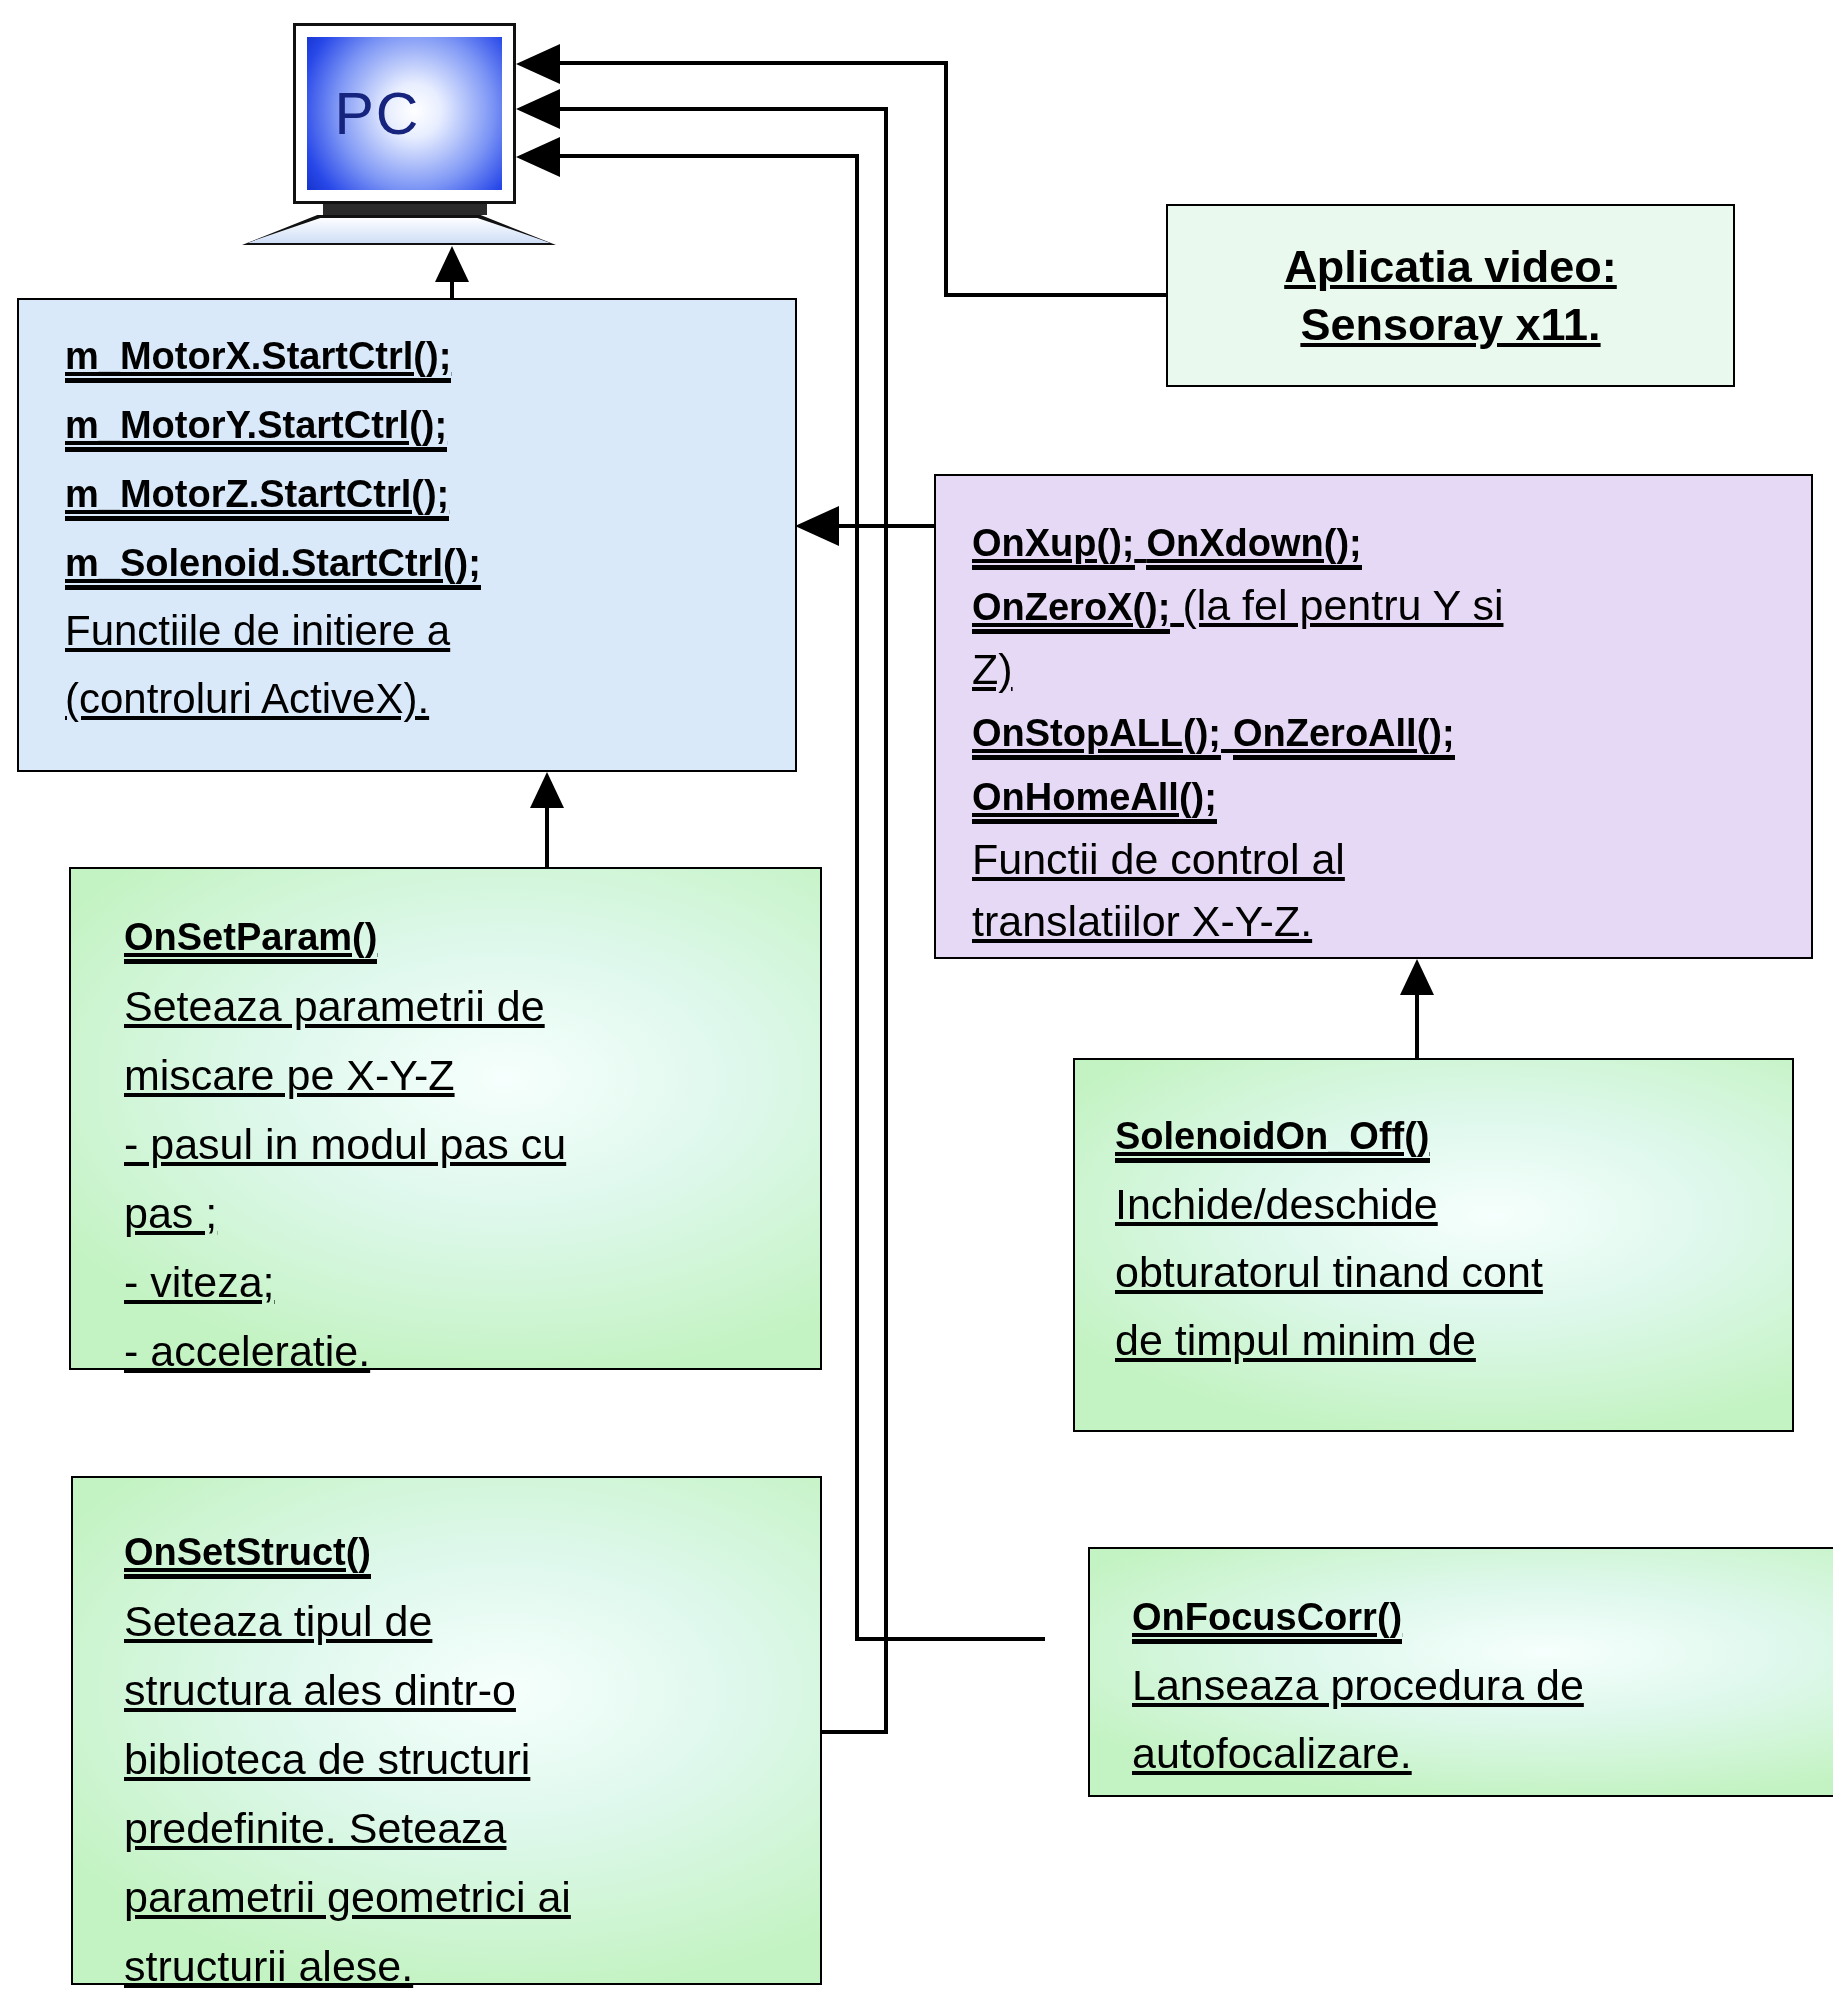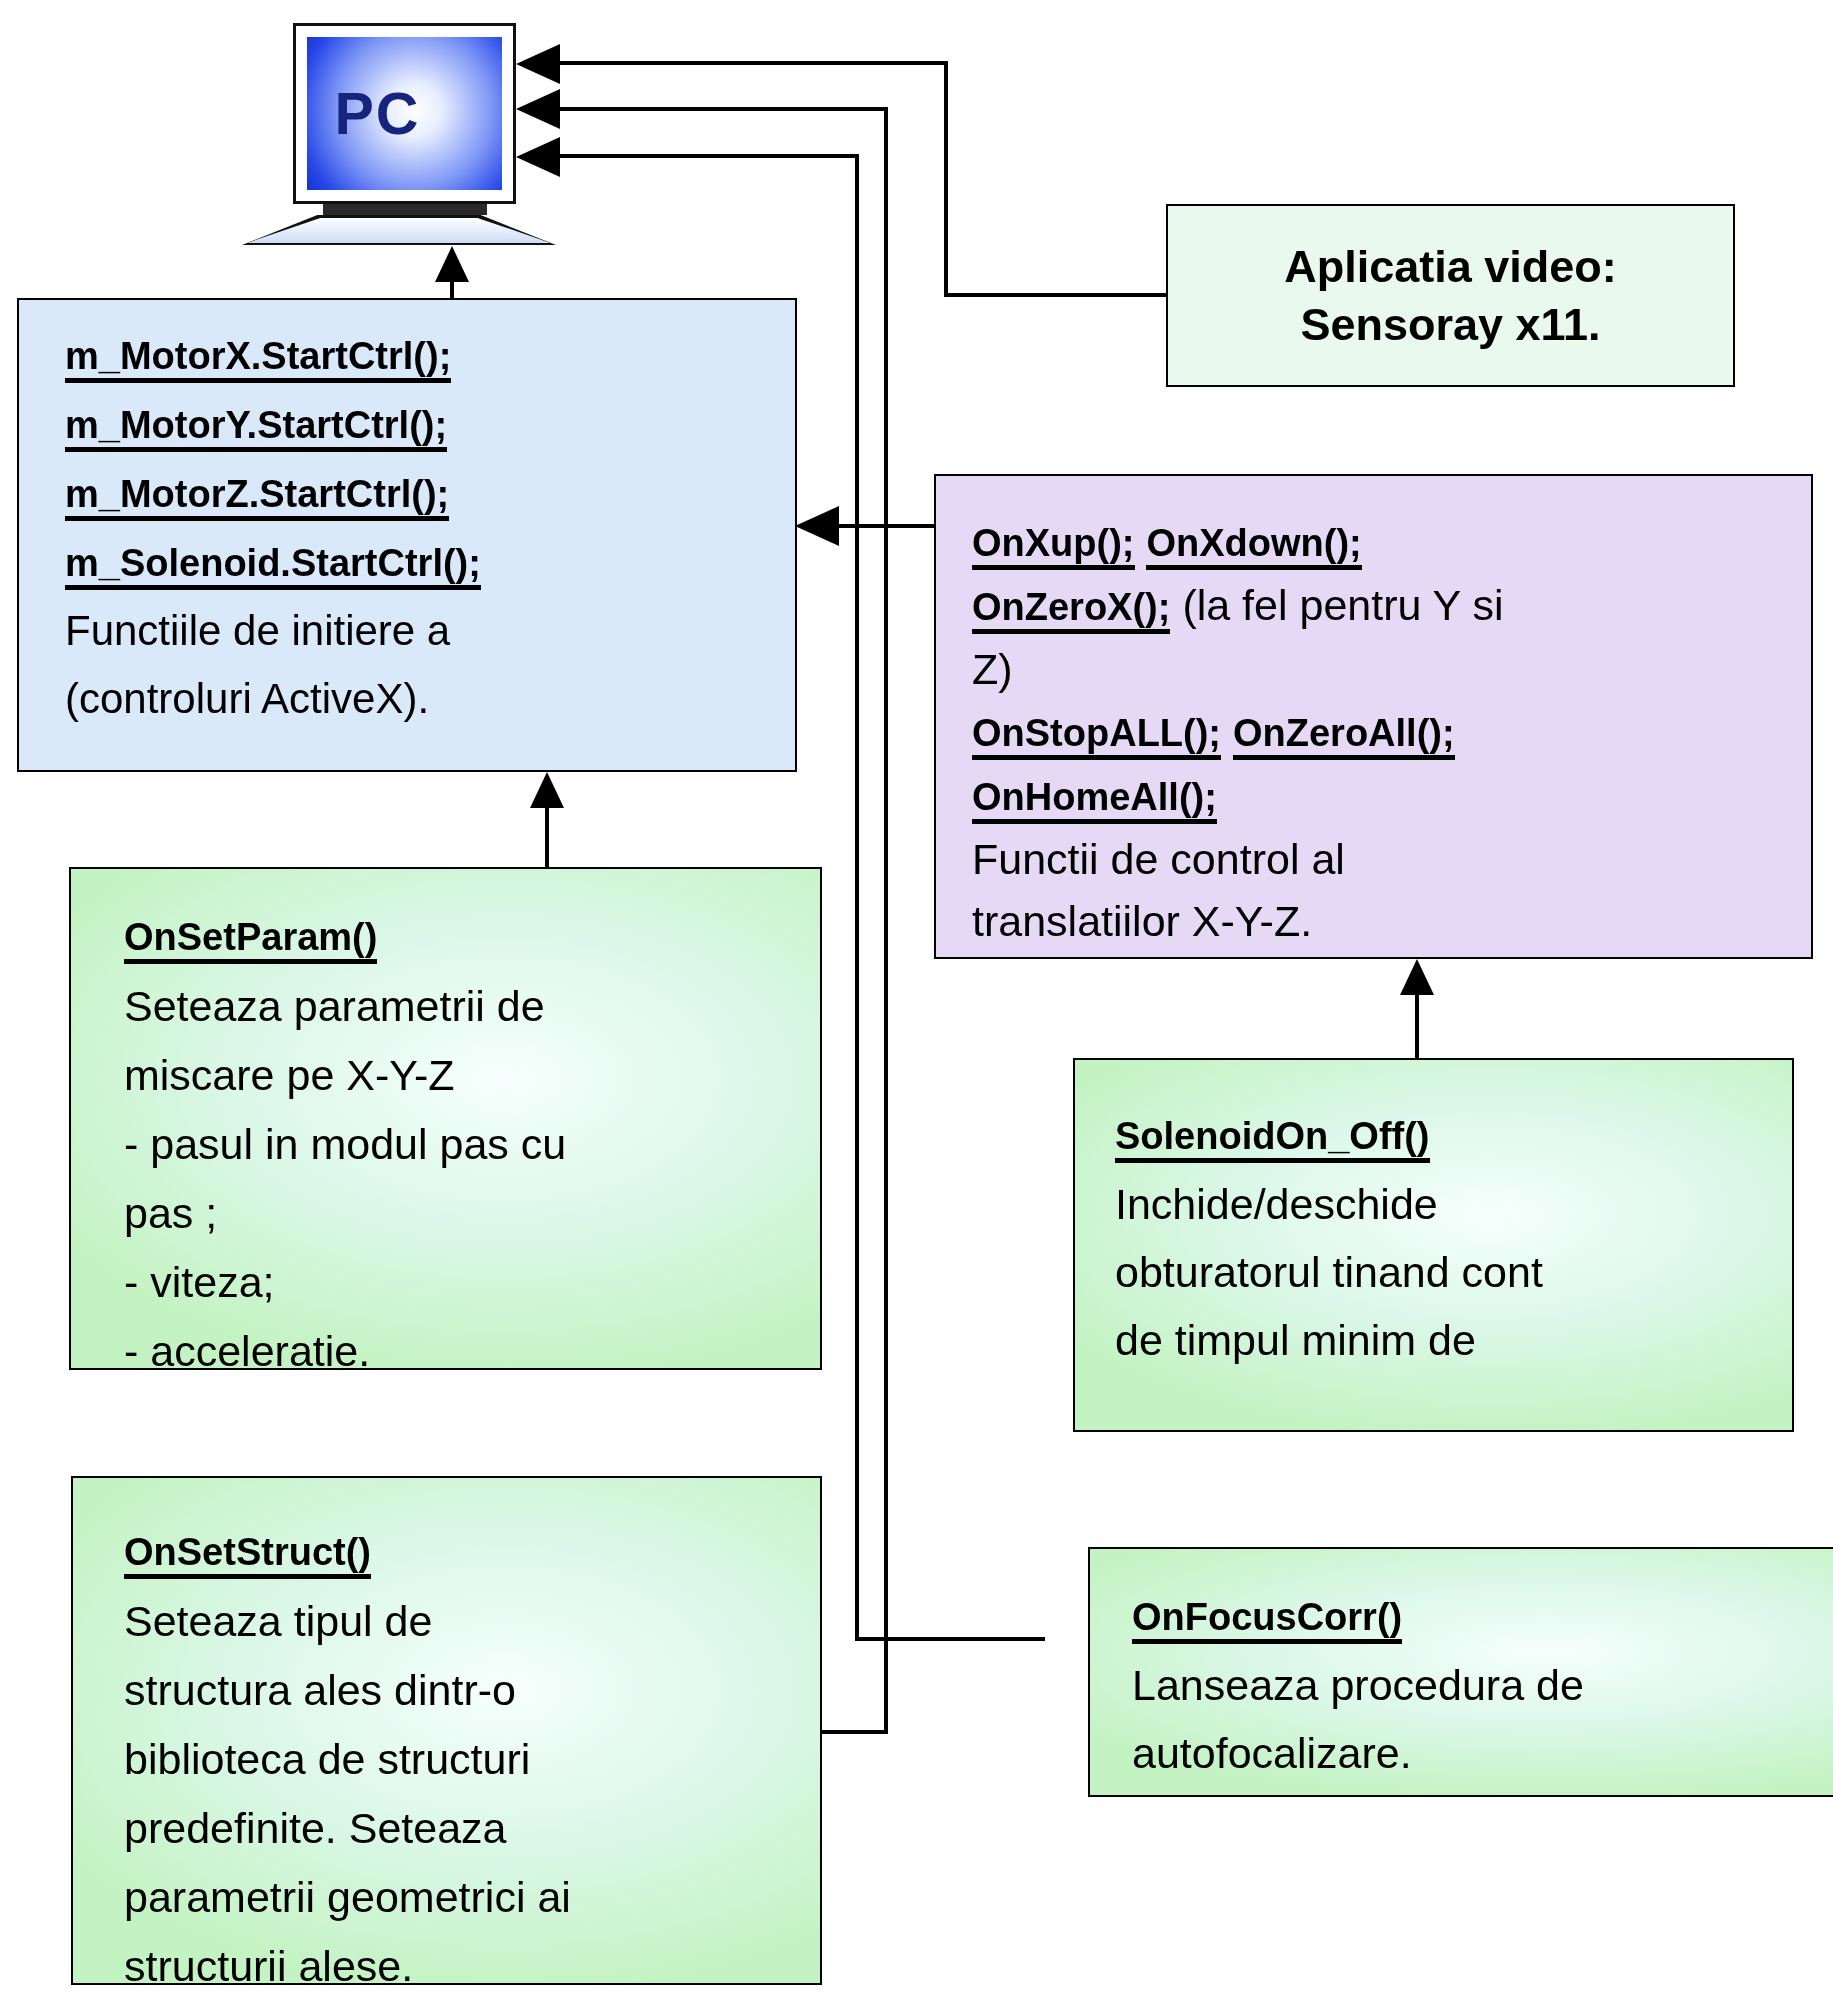--- a/index.html
+++ b/index.html
@@ -10,21 +10,21 @@
   
   .cline{position:absolute;background:#000;}
   .ah-left{position:absolute;width:0;height:0;
            border-top:20px solid transparent;border-bottom:20px solid transparent;
            border-right:44px solid #000;}
   .ah-up{position:absolute;width:0;height:0;
          border-left:17px solid transparent;border-right:17px solid transparent;
          border-bottom:36px solid #000;}
 
   
-  .box{position:absolute;border:2.9px solid #000;font-size:42px;line-height:68px;}
+  .box{position:absolute;border:2.9px solid #000;font-size:42px;line-height:68px;text-decoration:underline;}
   .tline{white-space:nowrap;}
   .tline .b{font-weight:bold;font-size:38px;}
   .tline .u{border-bottom:5.7px solid #000;padding-bottom:1px;}
 
   .box-blue{background:#d9e9fa;padding:21px 7.6px 0 46px;}
   .box-purple{background:#e6d9f5;padding:34px 7.6px 0 36px;line-height:62px;font-size:43px;}
   .box-video{background:#e9f9ee;display:flex;flex-direction:column;justify-content:center;
              align-items:center;line-height:57px;}
   .box-video .b{font-size:45px;}
   .box-green{background:radial-gradient(ellipse 70% 60% at 58% 42%,
@@ -33,21 +33,21 @@
   .bp-solenoid{padding:40px 7.6px 0 40px;line-height:68px;font-size:43px;}
   .bp-setstruct{padding:38px 7.6px 0 51px;line-height:69px;font-size:43px;}
   .bp-focuscorr{padding:32px 7.6px 0 42px;line-height:68px;font-size:43px;}
 
   
   .pc-monitor{position:absolute;left:293px;top:23px;width:223px;height:181px;
               background:#fff;border:3.8px solid #111;}
   .pc-screen{position:absolute;left:11.4px;top:11.4px;right:11.4px;bottom:11.4px;
              background:radial-gradient(circle at 55% 48%,
                #ffffff 0%,#e8eeff 20%,#7e97f5 58%,#2747e8 86%,#1533cc 100%);
-             display:flex;align-items:center;font-weight:bold;}
+             display:flex;align-items:center;}
   .pc-label{font-size:59px;color:#16247e;padding-left:27px;letter-spacing:1.9px;}
   .pc-neck{position:absolute;left:323px;top:204px;width:164px;height:11.4px;background:#2a2a2a;}
   .pc-base-outer{position:absolute;left:242px;top:215px;width:314px;height:30px;background:#111;
                  -webkit-clip-path:polygon(24% 0,76% 0,100% 100%,0% 100%);
                  clip-path:polygon(24% 0,76% 0,100% 100%,0% 100%);}
   .pc-base-inner{position:absolute;left:2.9px;top:2.9px;width:308px;height:25px;
                  background:linear-gradient(180deg,#fdfeff 0%,#cfdef6 100%);
                  -webkit-clip-path:polygon(24.5% 0,75.5% 0,99.2% 100%,0.8% 100%);
                  clip-path:polygon(24.5% 0,75.5% 0,99.2% 100%,0.8% 100%);}
 </style>

